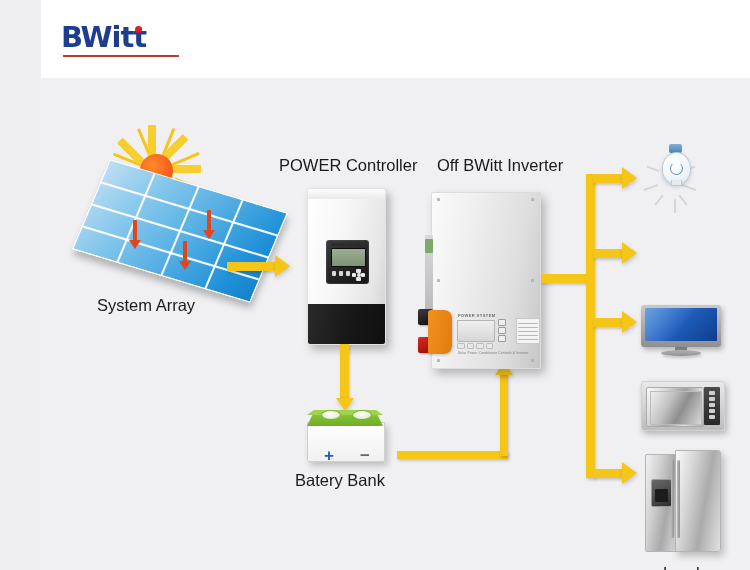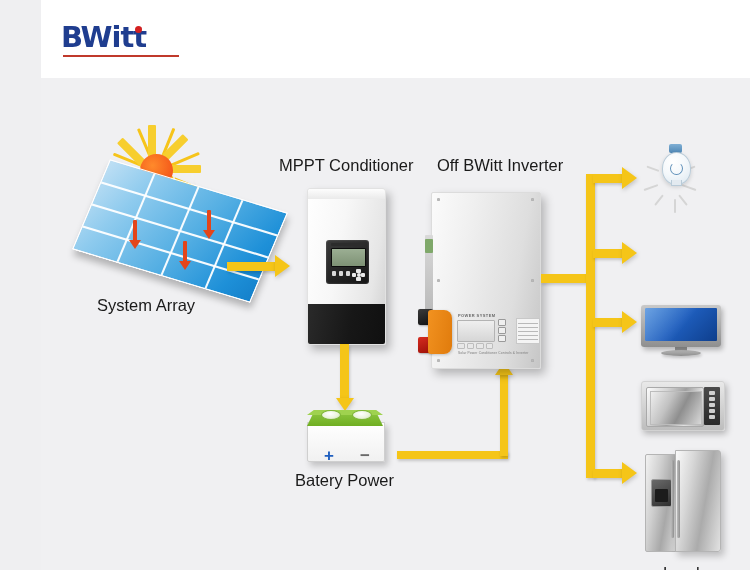--- a/index.html
+++ b/index.html
@@ -233,21 +233,21 @@
     <div class="red-arrow" style="left:162px;top:132px;">
       <div class="ra-stem" style="left:4px;top:0;height:21px;"></div>
       <div class="ra-head" style="left:0;top:20px;"></div>
     </div>
 
     <div class="lbl" style="left:56px;top:218px;">System Array</div>
 
     <div class="ybar" style="left:186px;top:184px;width:50px;height:9px;"></div>
     <div class="yhead-r" style="left:234px;top:177px;"></div>
 
-    <div class="lbl" style="left:238px;top:78px;">MPPT Conditioner</div>
+    <div class="lbl" style="left:238px;top:78px;">POWER Controller</div>
     <div class="mppt">
       <div class="mppt-top"></div>
       <div class="mppt-lcd-frame">
         <div class="mppt-lcd-cap"></div>
         <div class="mppt-lcd"></div>
         <div class="mppt-btn" style="left:6px;top:31px;"></div>
         <div class="mppt-btn" style="left:13px;top:31px;"></div>
         <div class="mppt-btn" style="left:20px;top:31px;"></div>
         <div class="mppt-pad">
           <div class="padseg" style="left:4px;top:0;width:5px;height:4px;border-radius:1px;"></div>
@@ -266,21 +266,21 @@
     <div class="batt">
       <div class="batt-body">
         <div class="batt-plus">+</div>
         <div class="batt-minus">−</div>
       </div>
       <div class="batt-top"></div>
       <div class="batt-top2"></div>
       <div class="cap" style="left:16px;top:2px;"></div>
       <div class="cap" style="left:47px;top:2px;"></div>
     </div>
-    <div class="lbl" style="left:254px;top:393px;">Batery Power</div>
+    <div class="lbl" style="left:254px;top:393px;">Batery Bank</div>
 
     <div class="ybar" style="left:356px;top:373px;width:111px;height:8px;"></div>
     <div class="ybar" style="left:459px;top:296px;width:8px;height:82px;"></div>
     <div class="yhead-u" style="left:454px;top:284px;"></div>
 
     <div class="lbl" style="left:396px;top:78px;">Off BWitt Inverter</div>
     <div class="inv">
       <div class="inv-side"></div>
       <div class="inv-green"></div>
       <div class="term term-blk"></div>

